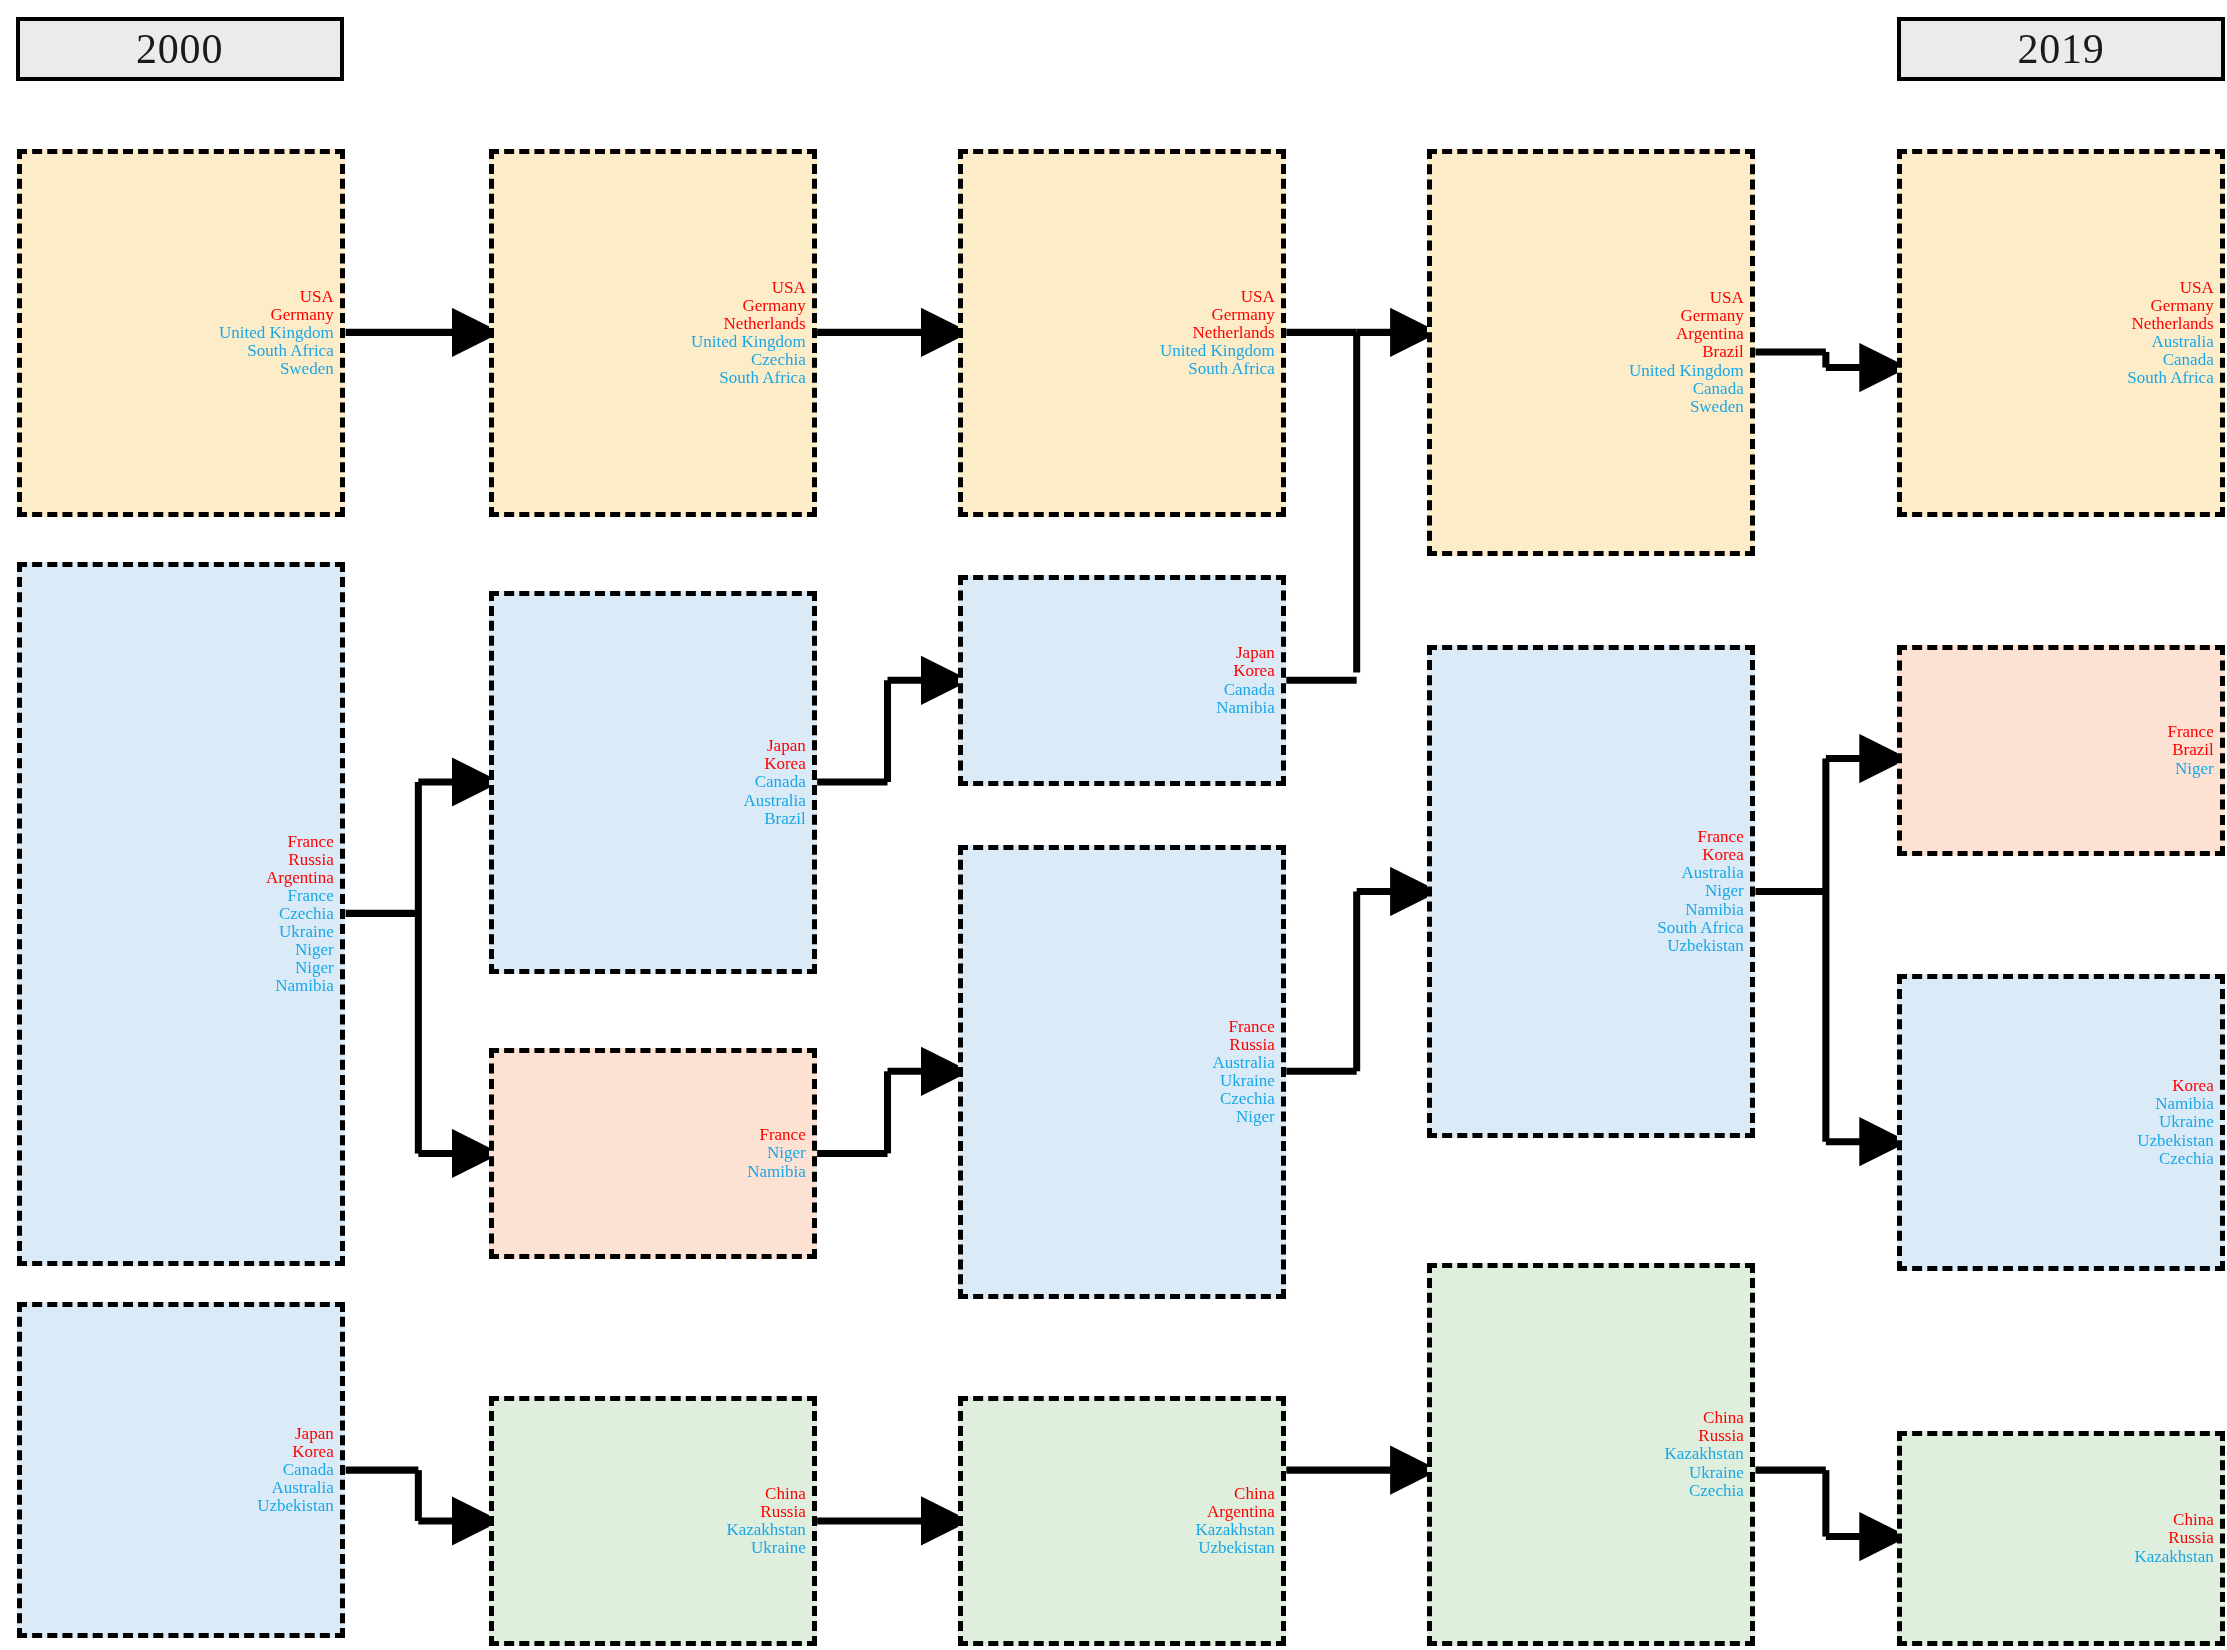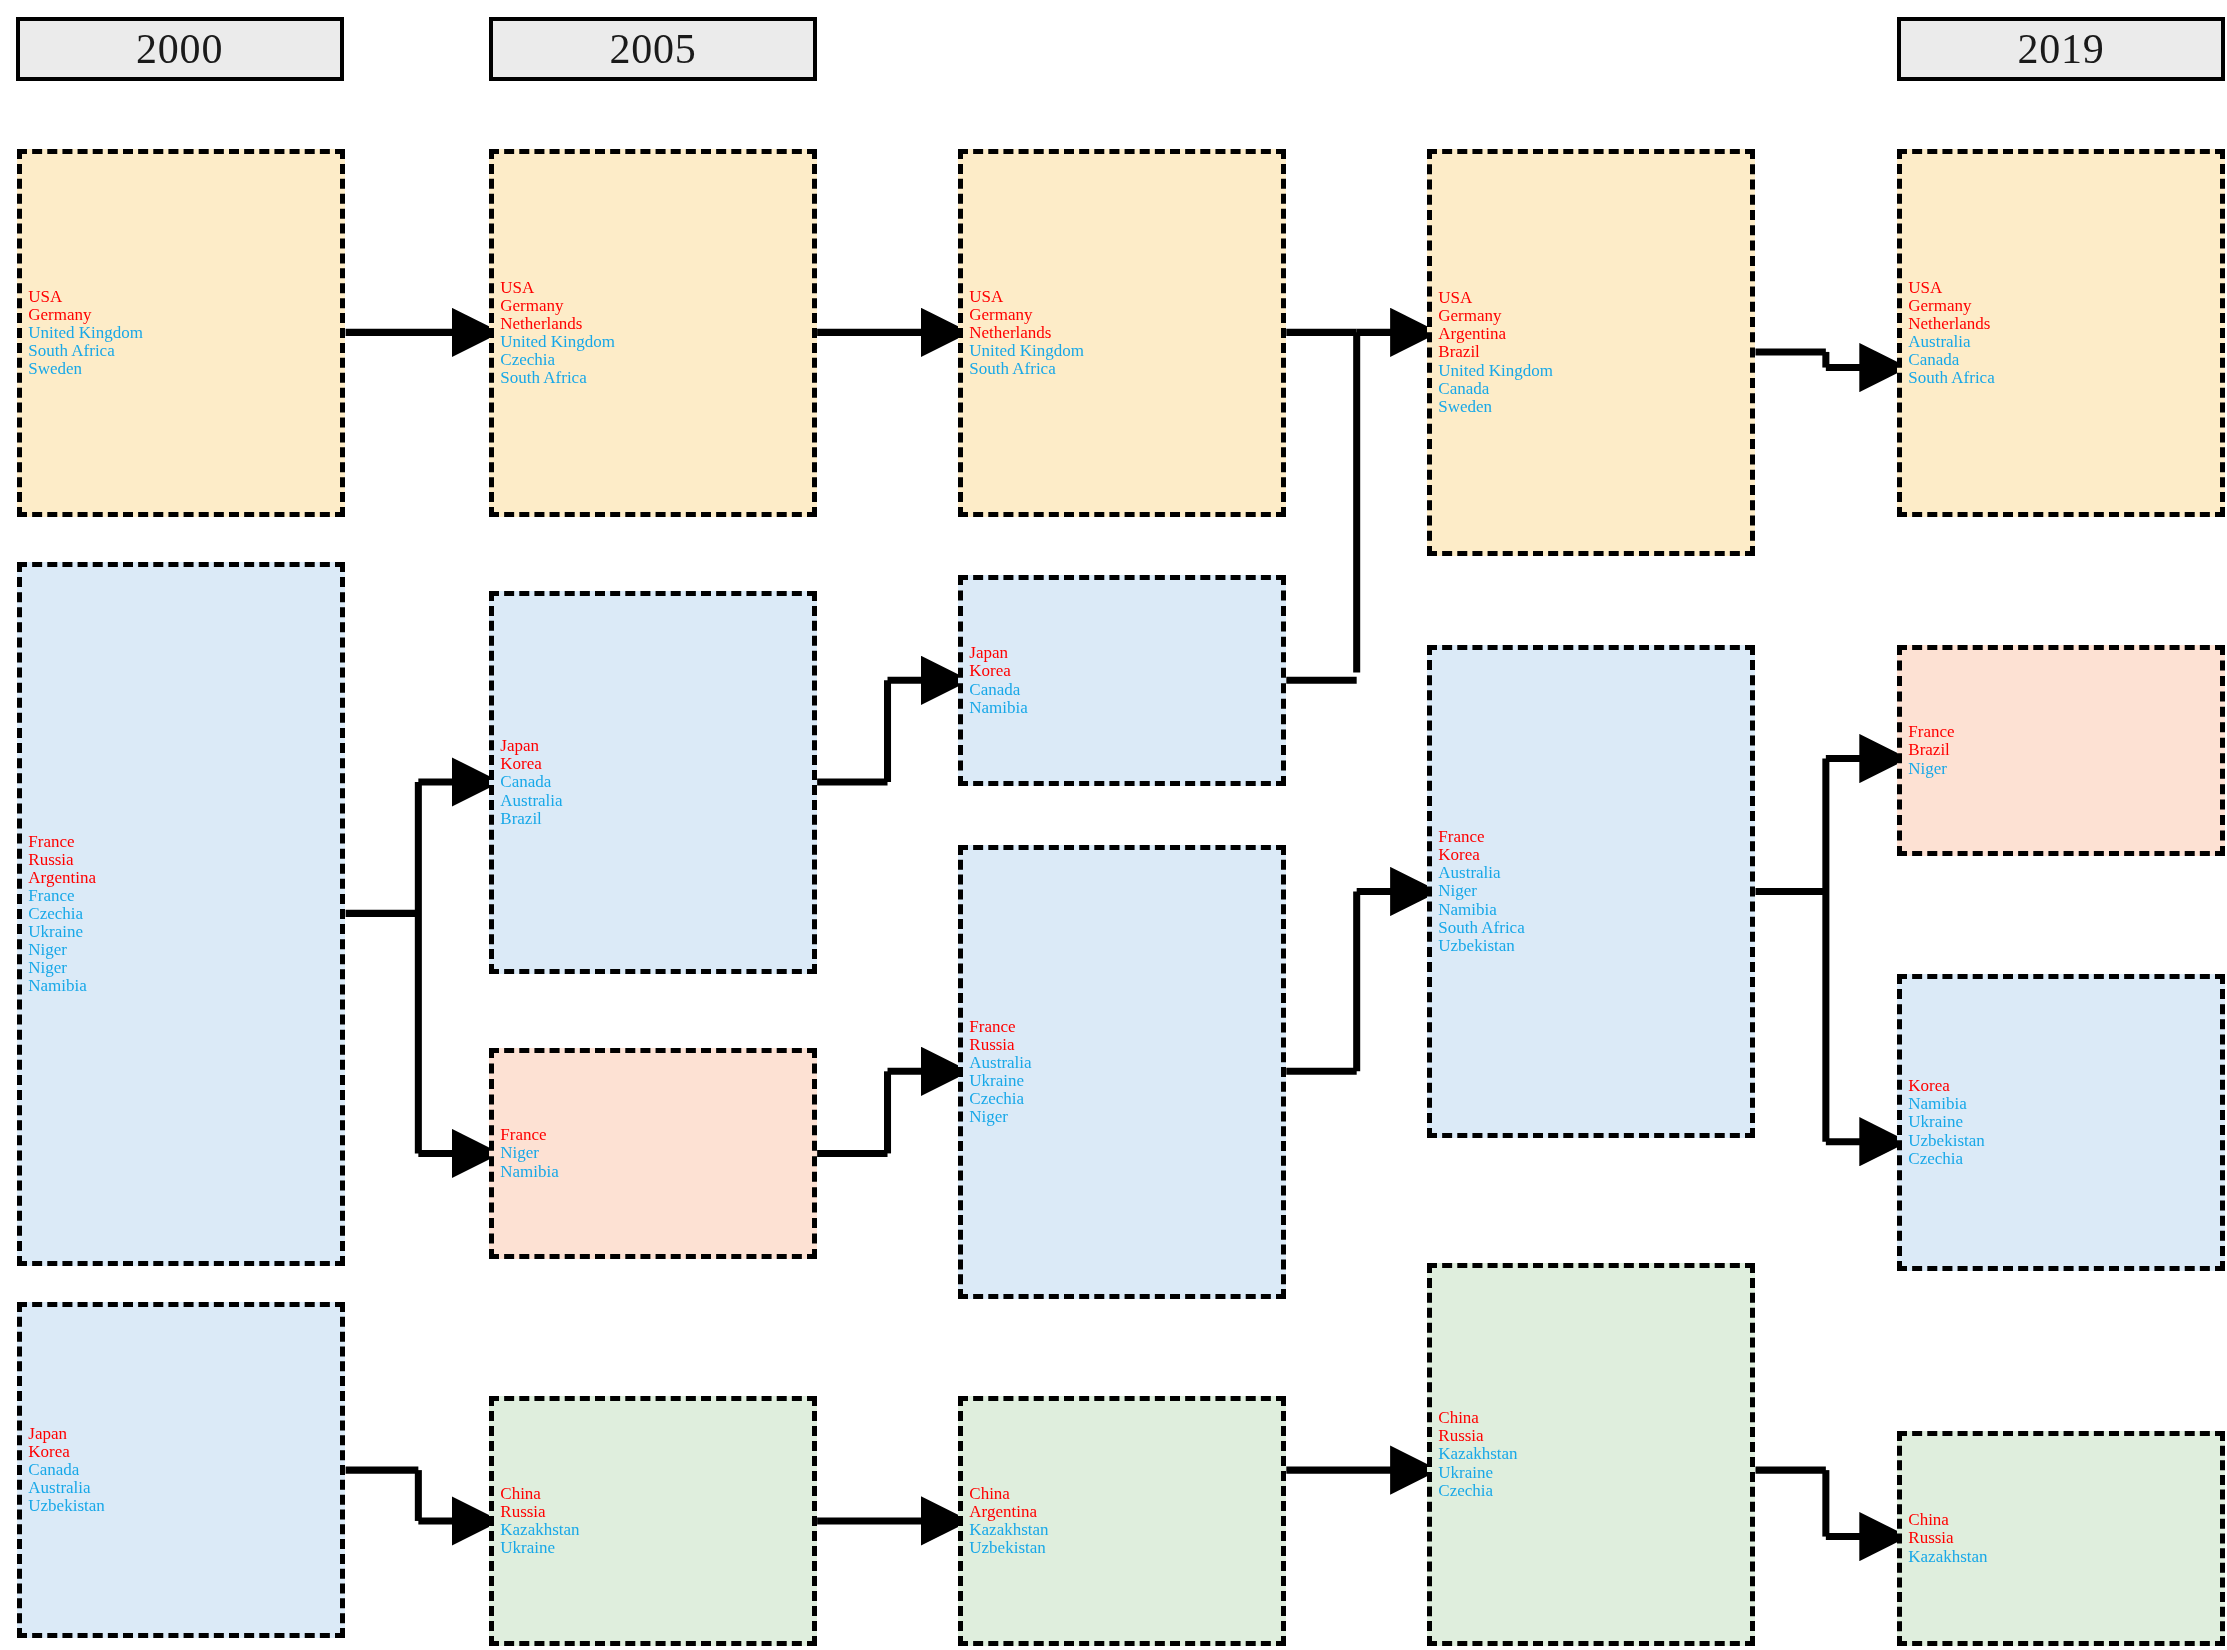--- a/index.html
+++ b/index.html
@@ -18,21 +18,21 @@
     font-size:42px;color:#1a1a1a;
     letter-spacing:0.8px;
   }
 
   
   .group-box{
     position:absolute;
     box-sizing:border-box;
     border:5.5px dashed #000000;
     display:flex;flex-direction:column;
-    align-items:flex-start;justify-content:center;
+    align-items:flex-end;justify-content:center;
     padding:4.7px 6.3px;
     z-index:5;
   }
   .group-box.orange{background:#fdecc8;}
   .group-box.blue  {background:#dbeaf7;}
   .group-box.pink  {background:#fde1d3;}
   .group-box.green {background:#dfeedd;}
 
   .member{
     line-height:1.06;
@@ -104,23 +104,20 @@
     <path d="M 2335 1460 L 2425 1460" stroke="#000" stroke-width="9" fill="none" marker-end="url(#arrow)"></path>
 
     <path d="M 2245 1880 L 2335 1880" stroke="#000" stroke-width="9" fill="none"></path>
     <path d="M 2335 1880 L 2335 1965" stroke="#000" stroke-width="9" fill="none"></path>
     <path d="M 2335 1965 L 2425 1965" stroke="#000" stroke-width="9" fill="none" marker-end="url(#arrow)"></path>
   </svg>
 
   <div class="year-chip" style="left:15.6px;top:17px;width:328px;height:64px;">
     <span>2000</span>
   </div>
-  <div class="year-chip" style="left:489px;top:17px;width:328px;height:64px;">
-    <span>2005</span>
-  </div>
   <div class="year-chip" style="left:1897px;top:17px;width:328px;height:64px;">
     <span>2019</span>
   </div>
 
   <div class="group-box orange" style="left:17px;top:149px;width:328px;height:368px;">
       <div class="member major" style="font-size: 17px;">USA</div>
       <div class="member major" style="font-size: 17px;">Germany</div>
       <div class="member minor" style="font-size: 17px;">United Kingdom</div>
       <div class="member minor" style="font-size: 17px;">South Africa</div>
       <div class="member minor" style="font-size: 17px;">Sweden</div>

